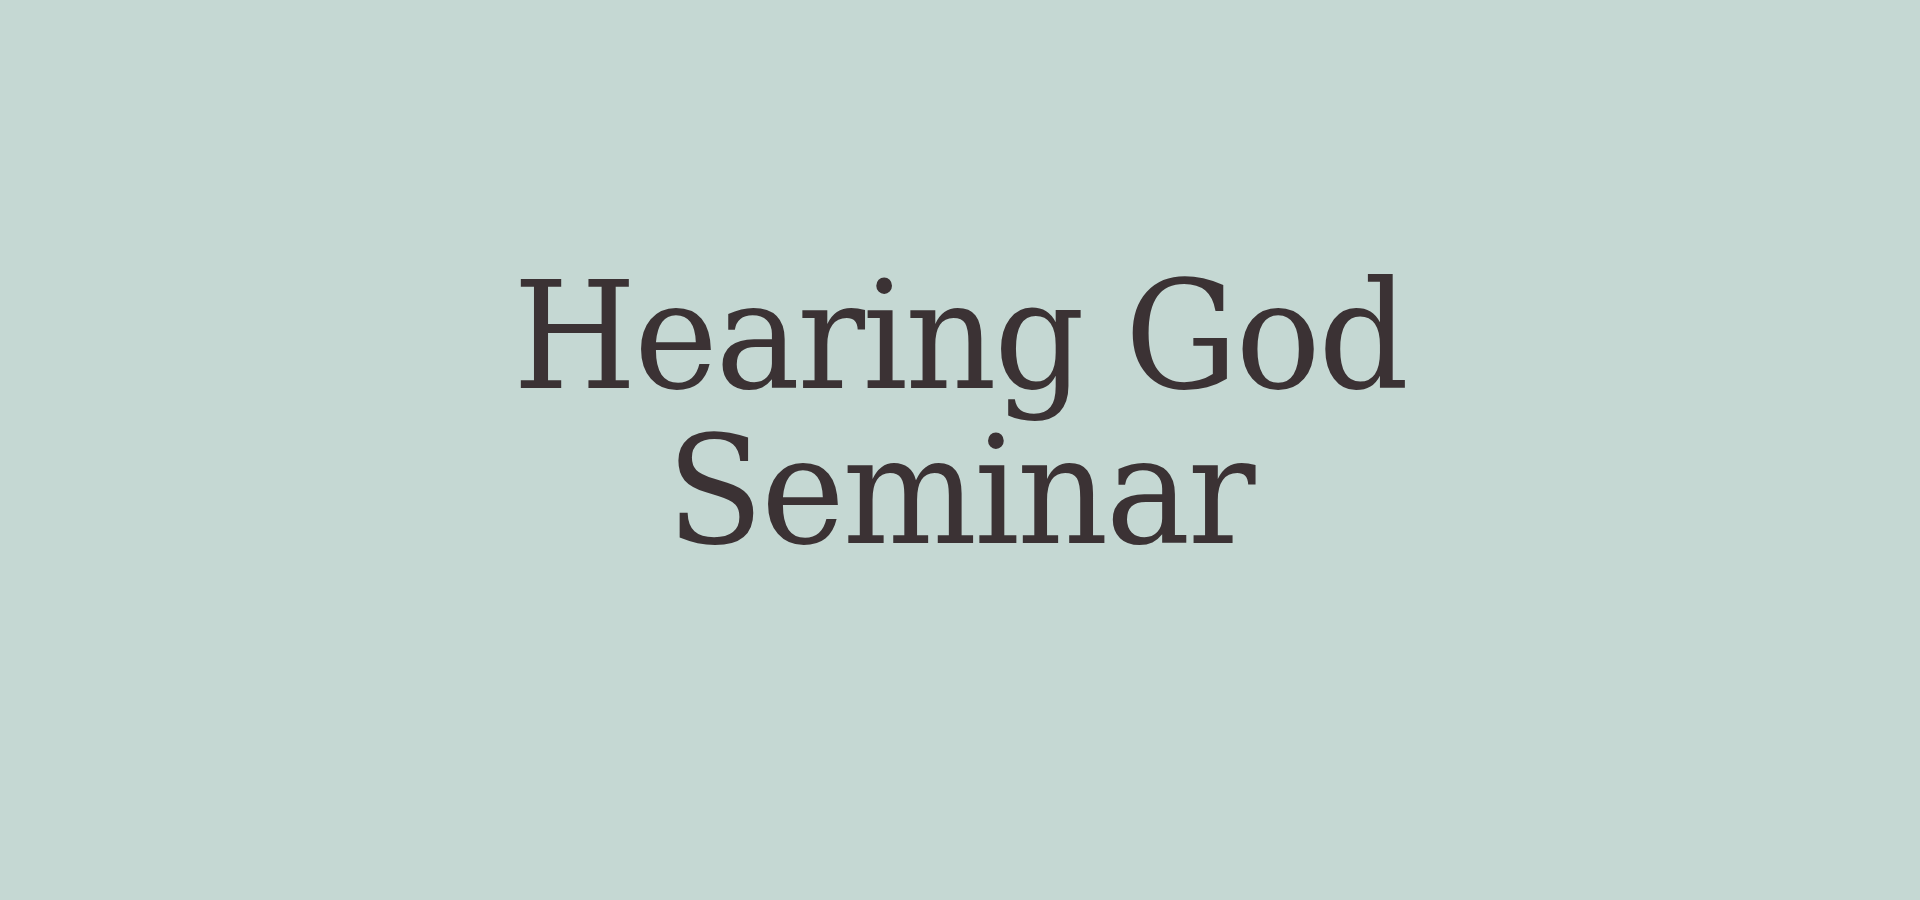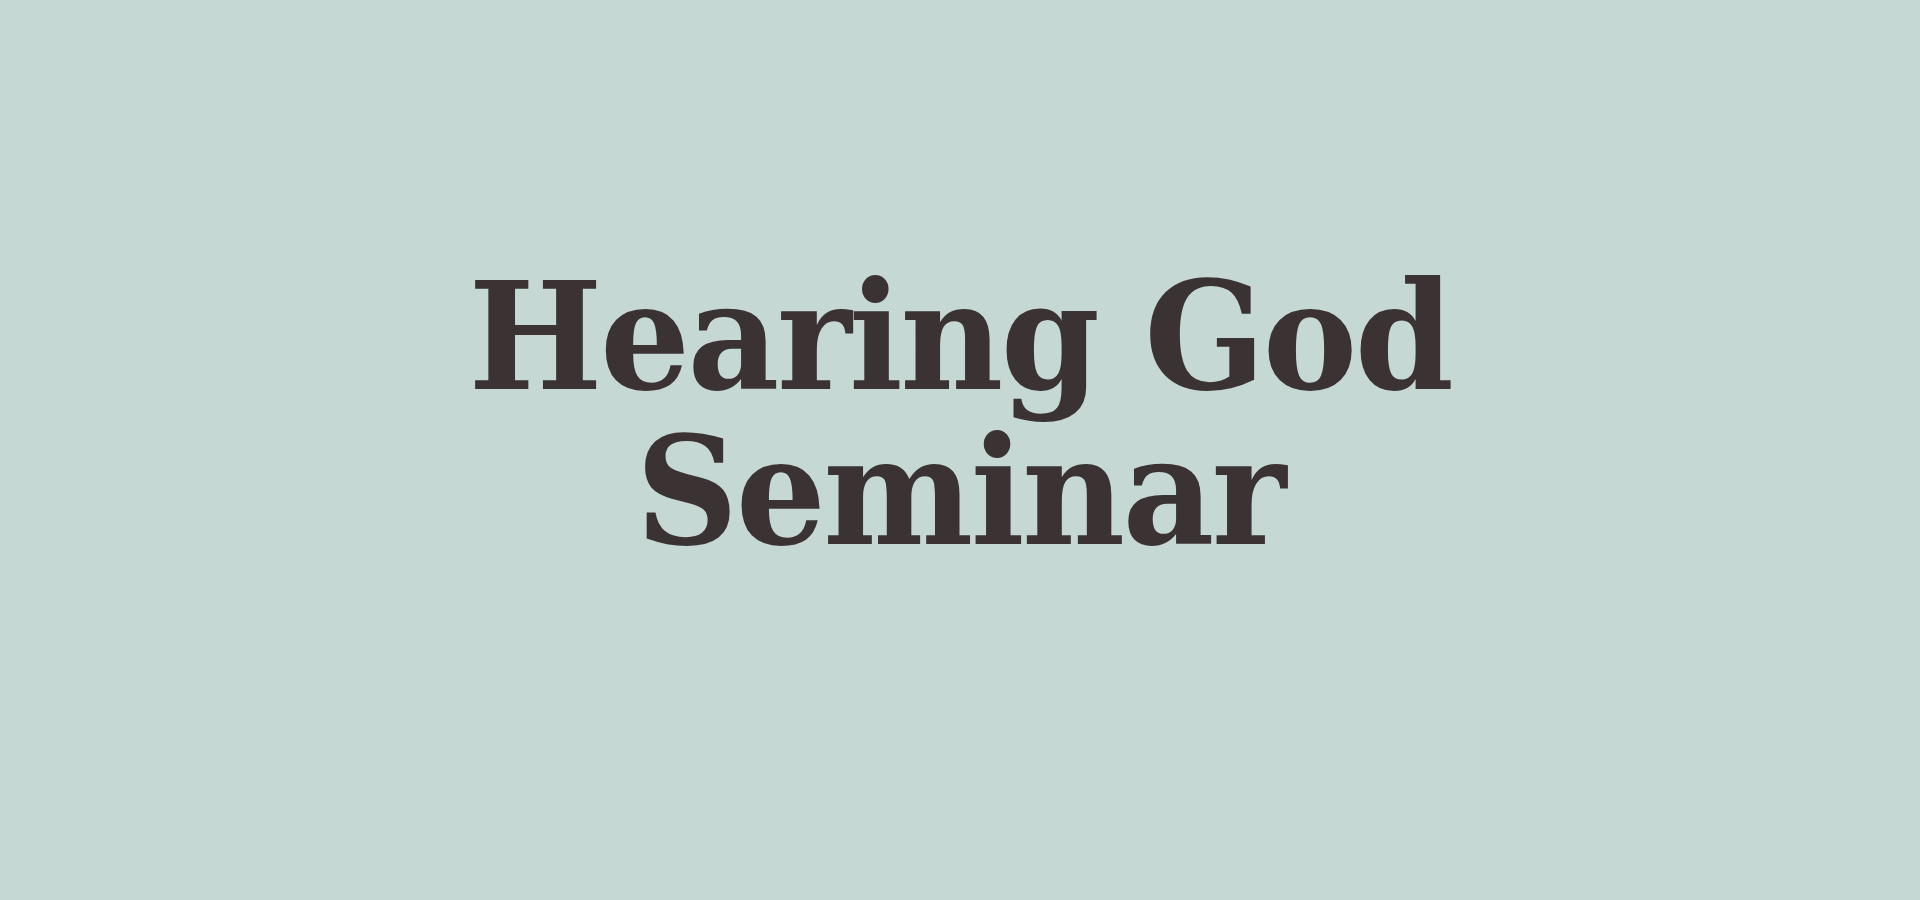--- a/index.html
+++ b/index.html
@@ -28,21 +28,21 @@
     box-sizing: border-box;
     
     padding-bottom: 72px;
     -webkit-font-smoothing: antialiased;
   }
 
   
   .headline {
     text-align: center;
     color: #3b3234;
-    font-weight: 700;
+    font-weight: 400;
     font-size: 150px;
     line-height: 1.02;
     letter-spacing: -0.018em;
     white-space: nowrap;
     user-select: none;
   }
 
   .headline-line {
     display: block;
     

